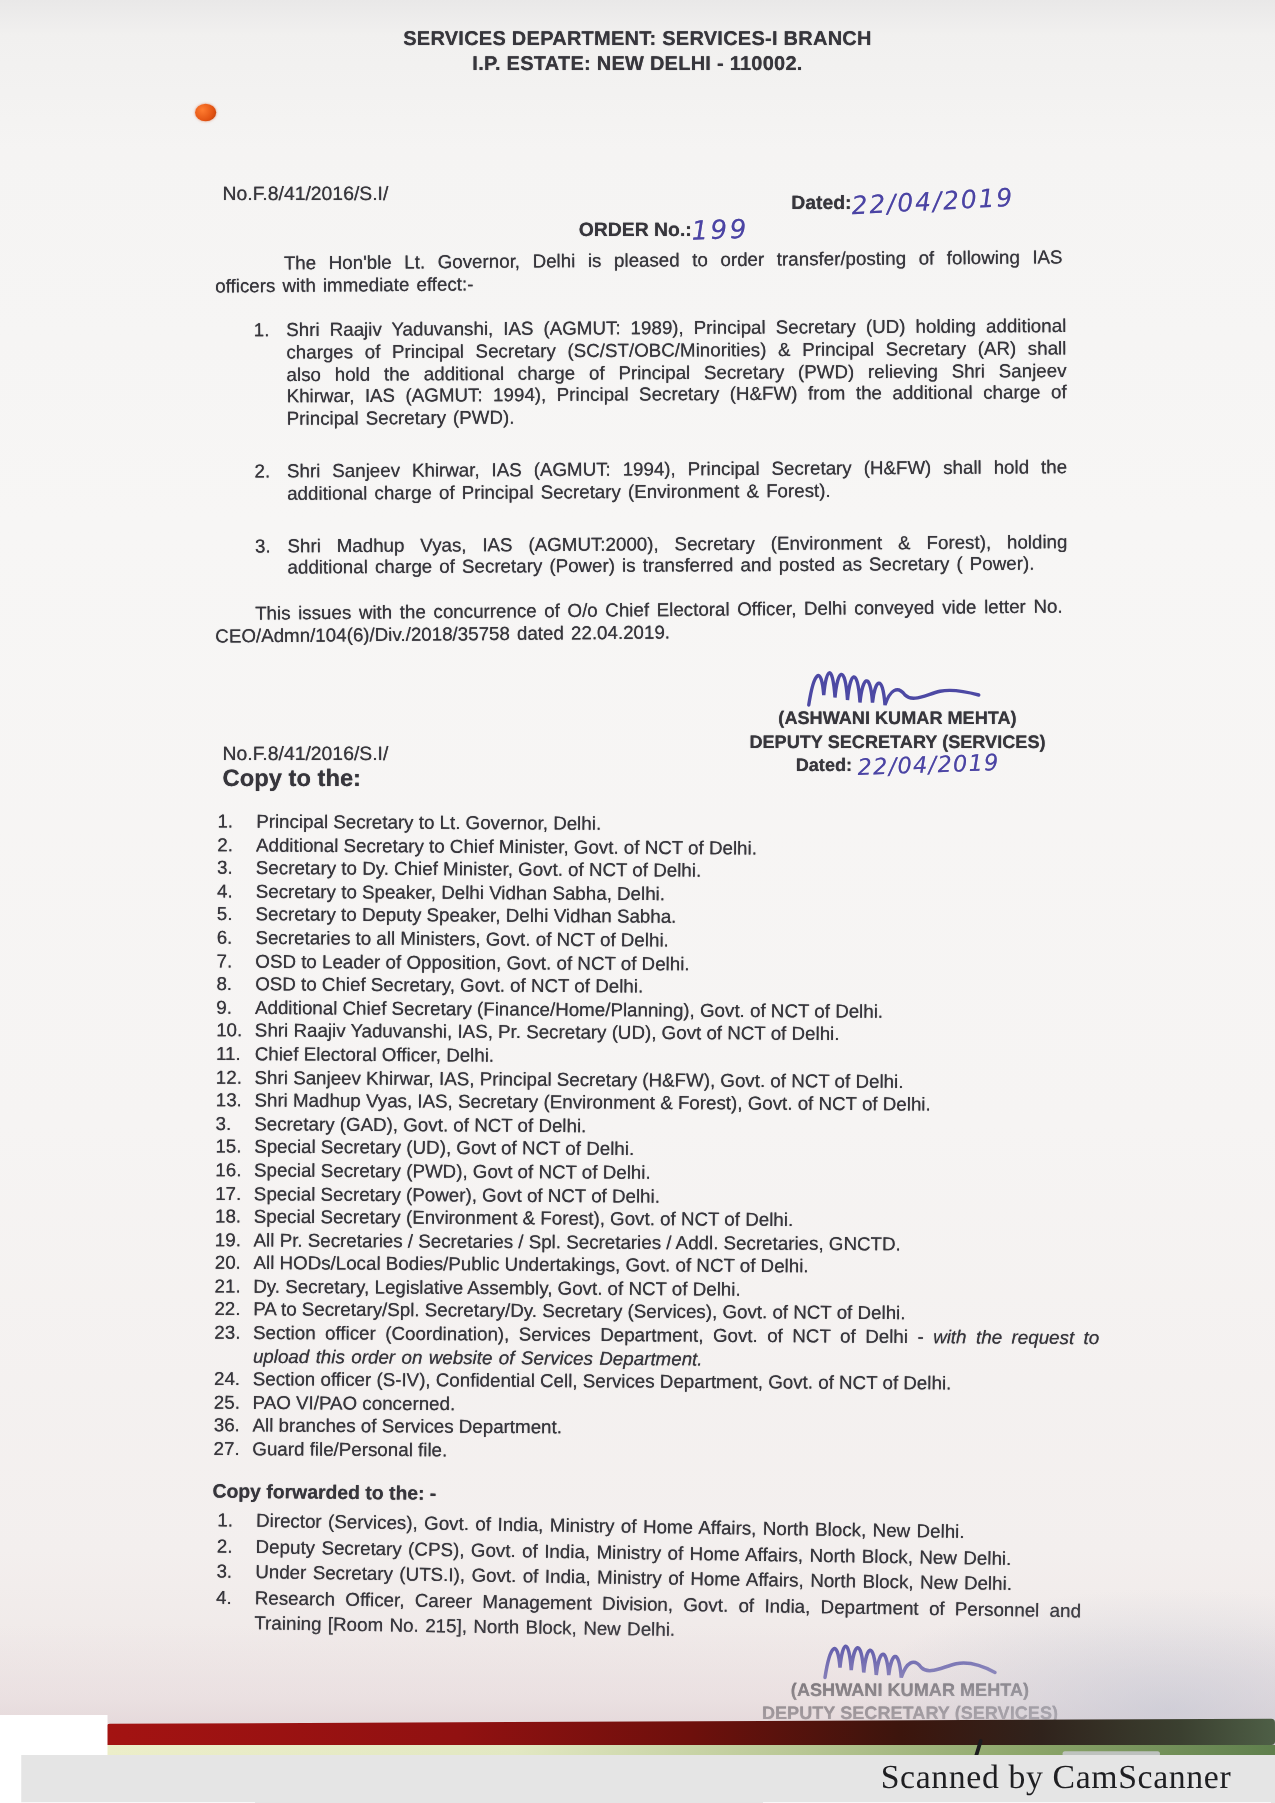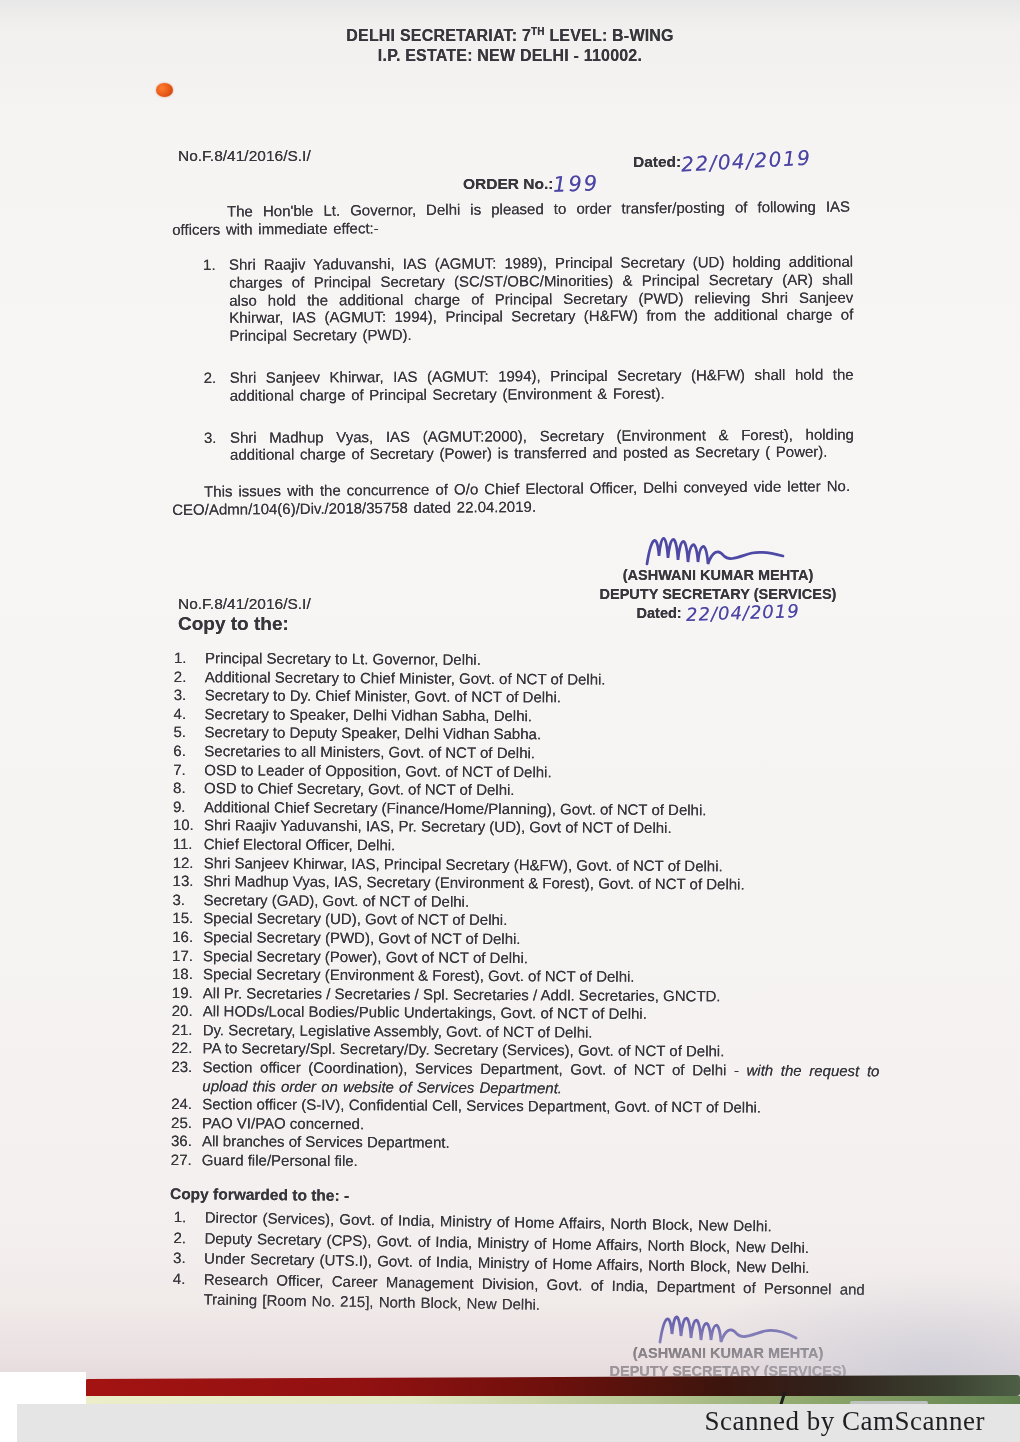--- a/index.html
+++ b/index.html
@@ -90,21 +90,21 @@
   }
 </style>
 </head>
 <body>
 
 <div class="scan">
 
   <span class="dot"></span>
 
   <div class="header t b">
-    <span class="hline"><span>DELHI SECRETARIAT: 7</span><sup>TH</sup><span> LEVEL: B-WING</span></span>
+    <span class="hline">SERVICES DEPARTMENT: SERVICES-I BRANCH</span>
     <span class="hline">I.P. ESTATE: NEW DELHI - 110002.</span>
   </div>
 
   <div class="fileno1 t">No.F.8/41/2016/S.I/</div>
 
   <div class="dated1 t">
     <span class="b">Dated:</span><span class="ink">22/04/2019</span>
   </div>
 
   <div class="orderline t">

